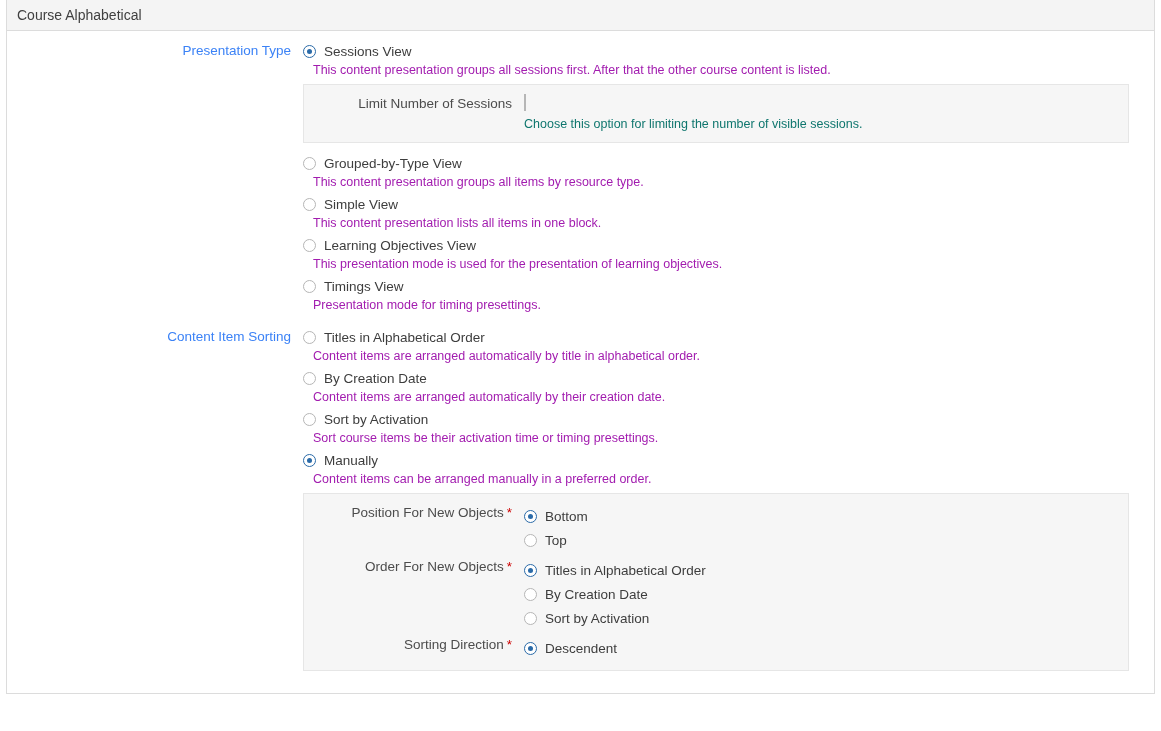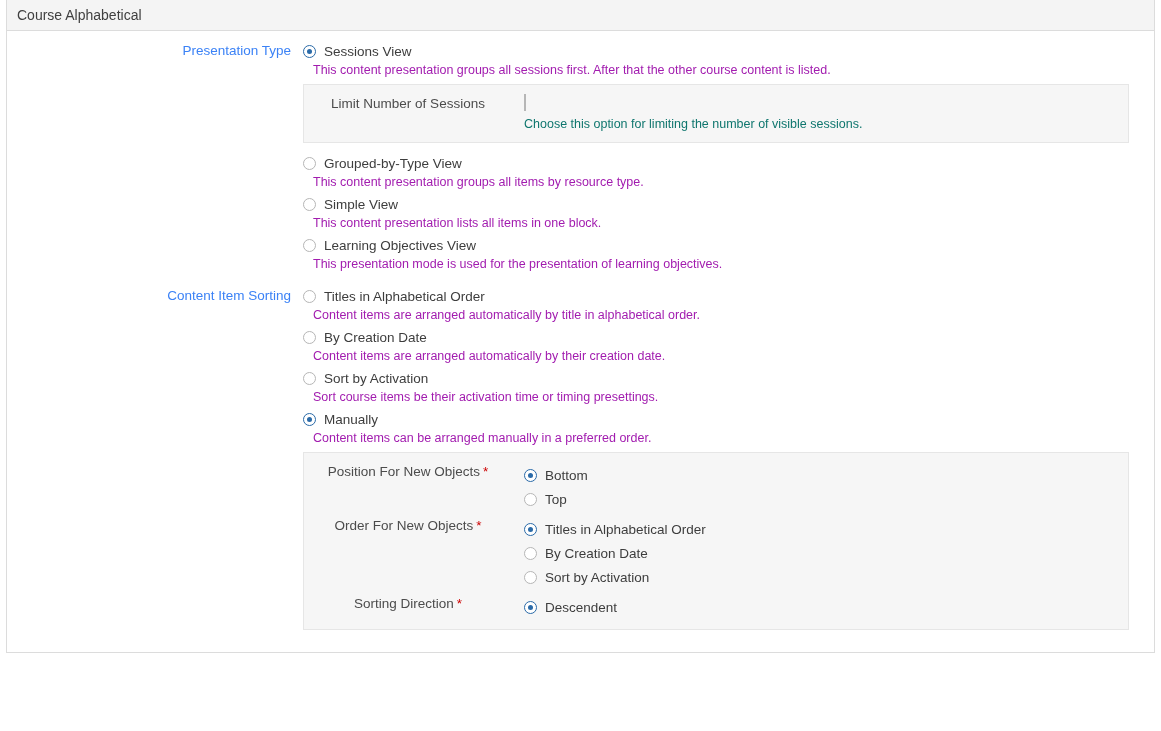--- a/index.html
+++ b/index.html
@@ -128,21 +128,21 @@
     width: 826px;
     box-sizing: border-box;
   }
   .sub-row {
     display: flex;
     align-items: flex-start;
   }
   .sub-label {
     width: 220px;
     min-width: 220px;
-    text-align: center;
+    text-align: right;
     padding-right: 12px;
     box-sizing: border-box;
     font-size: 13.5px;
     color: #4c4c4c;
     padding-top: 1px;
   }
   .req {
     color: #cc0000;
     margin-left: 3px;
   }
@@ -213,20 +213,27 @@
           </div>
 
           <div class="opt-block">
             <div class="radio-line">
               <span class="radio"></span>
               <span class="opt-label">Learning Objectives View</span>
             </div>
             <div class="opt-desc">This presentation mode is used for the presentation of learning objectives.</div>
           </div>
 
+          <div class="opt-block">
+            <div class="radio-line">
+              <span class="radio"></span>
+              <span class="opt-label">Timings View</span>
+            </div>
+            <div class="opt-desc">Presentation mode for timing presettings.</div>
+          </div>
 
         </div>
       </div>
 
       <div class="form-row">
         <div class="form-label">Content Item Sorting</div>
         <div class="form-field">
 
           <div class="opt-block">
             <div class="radio-line">

